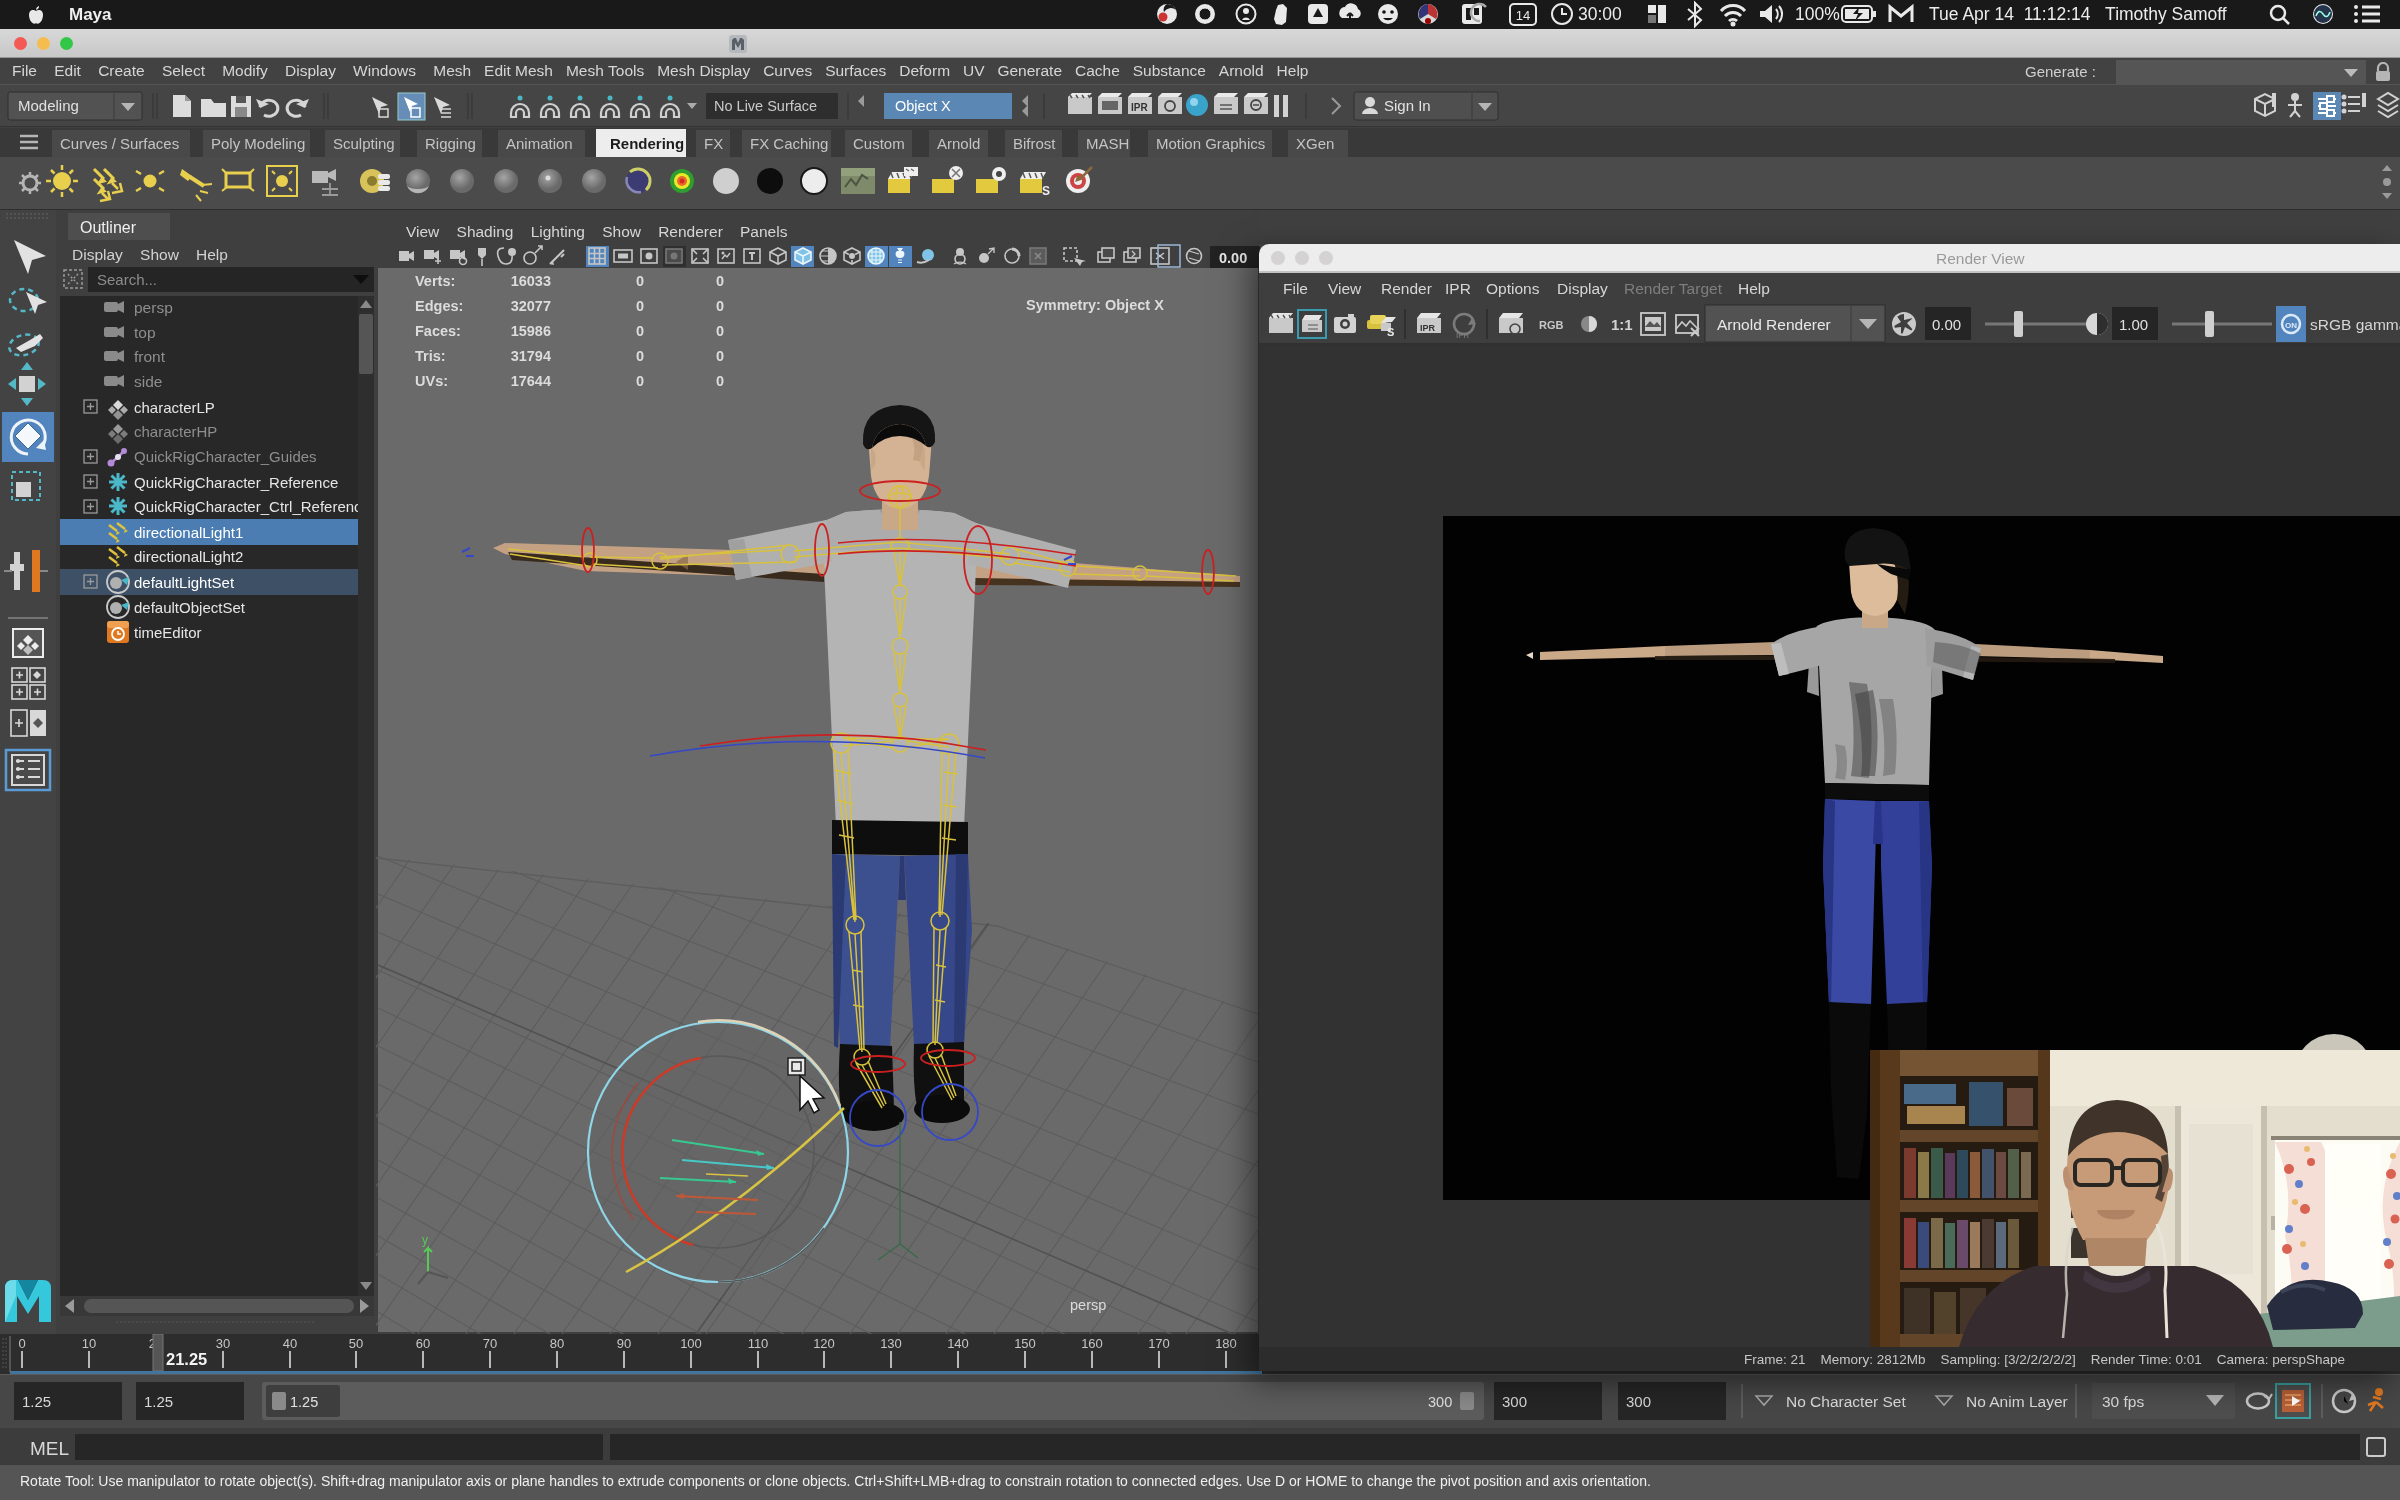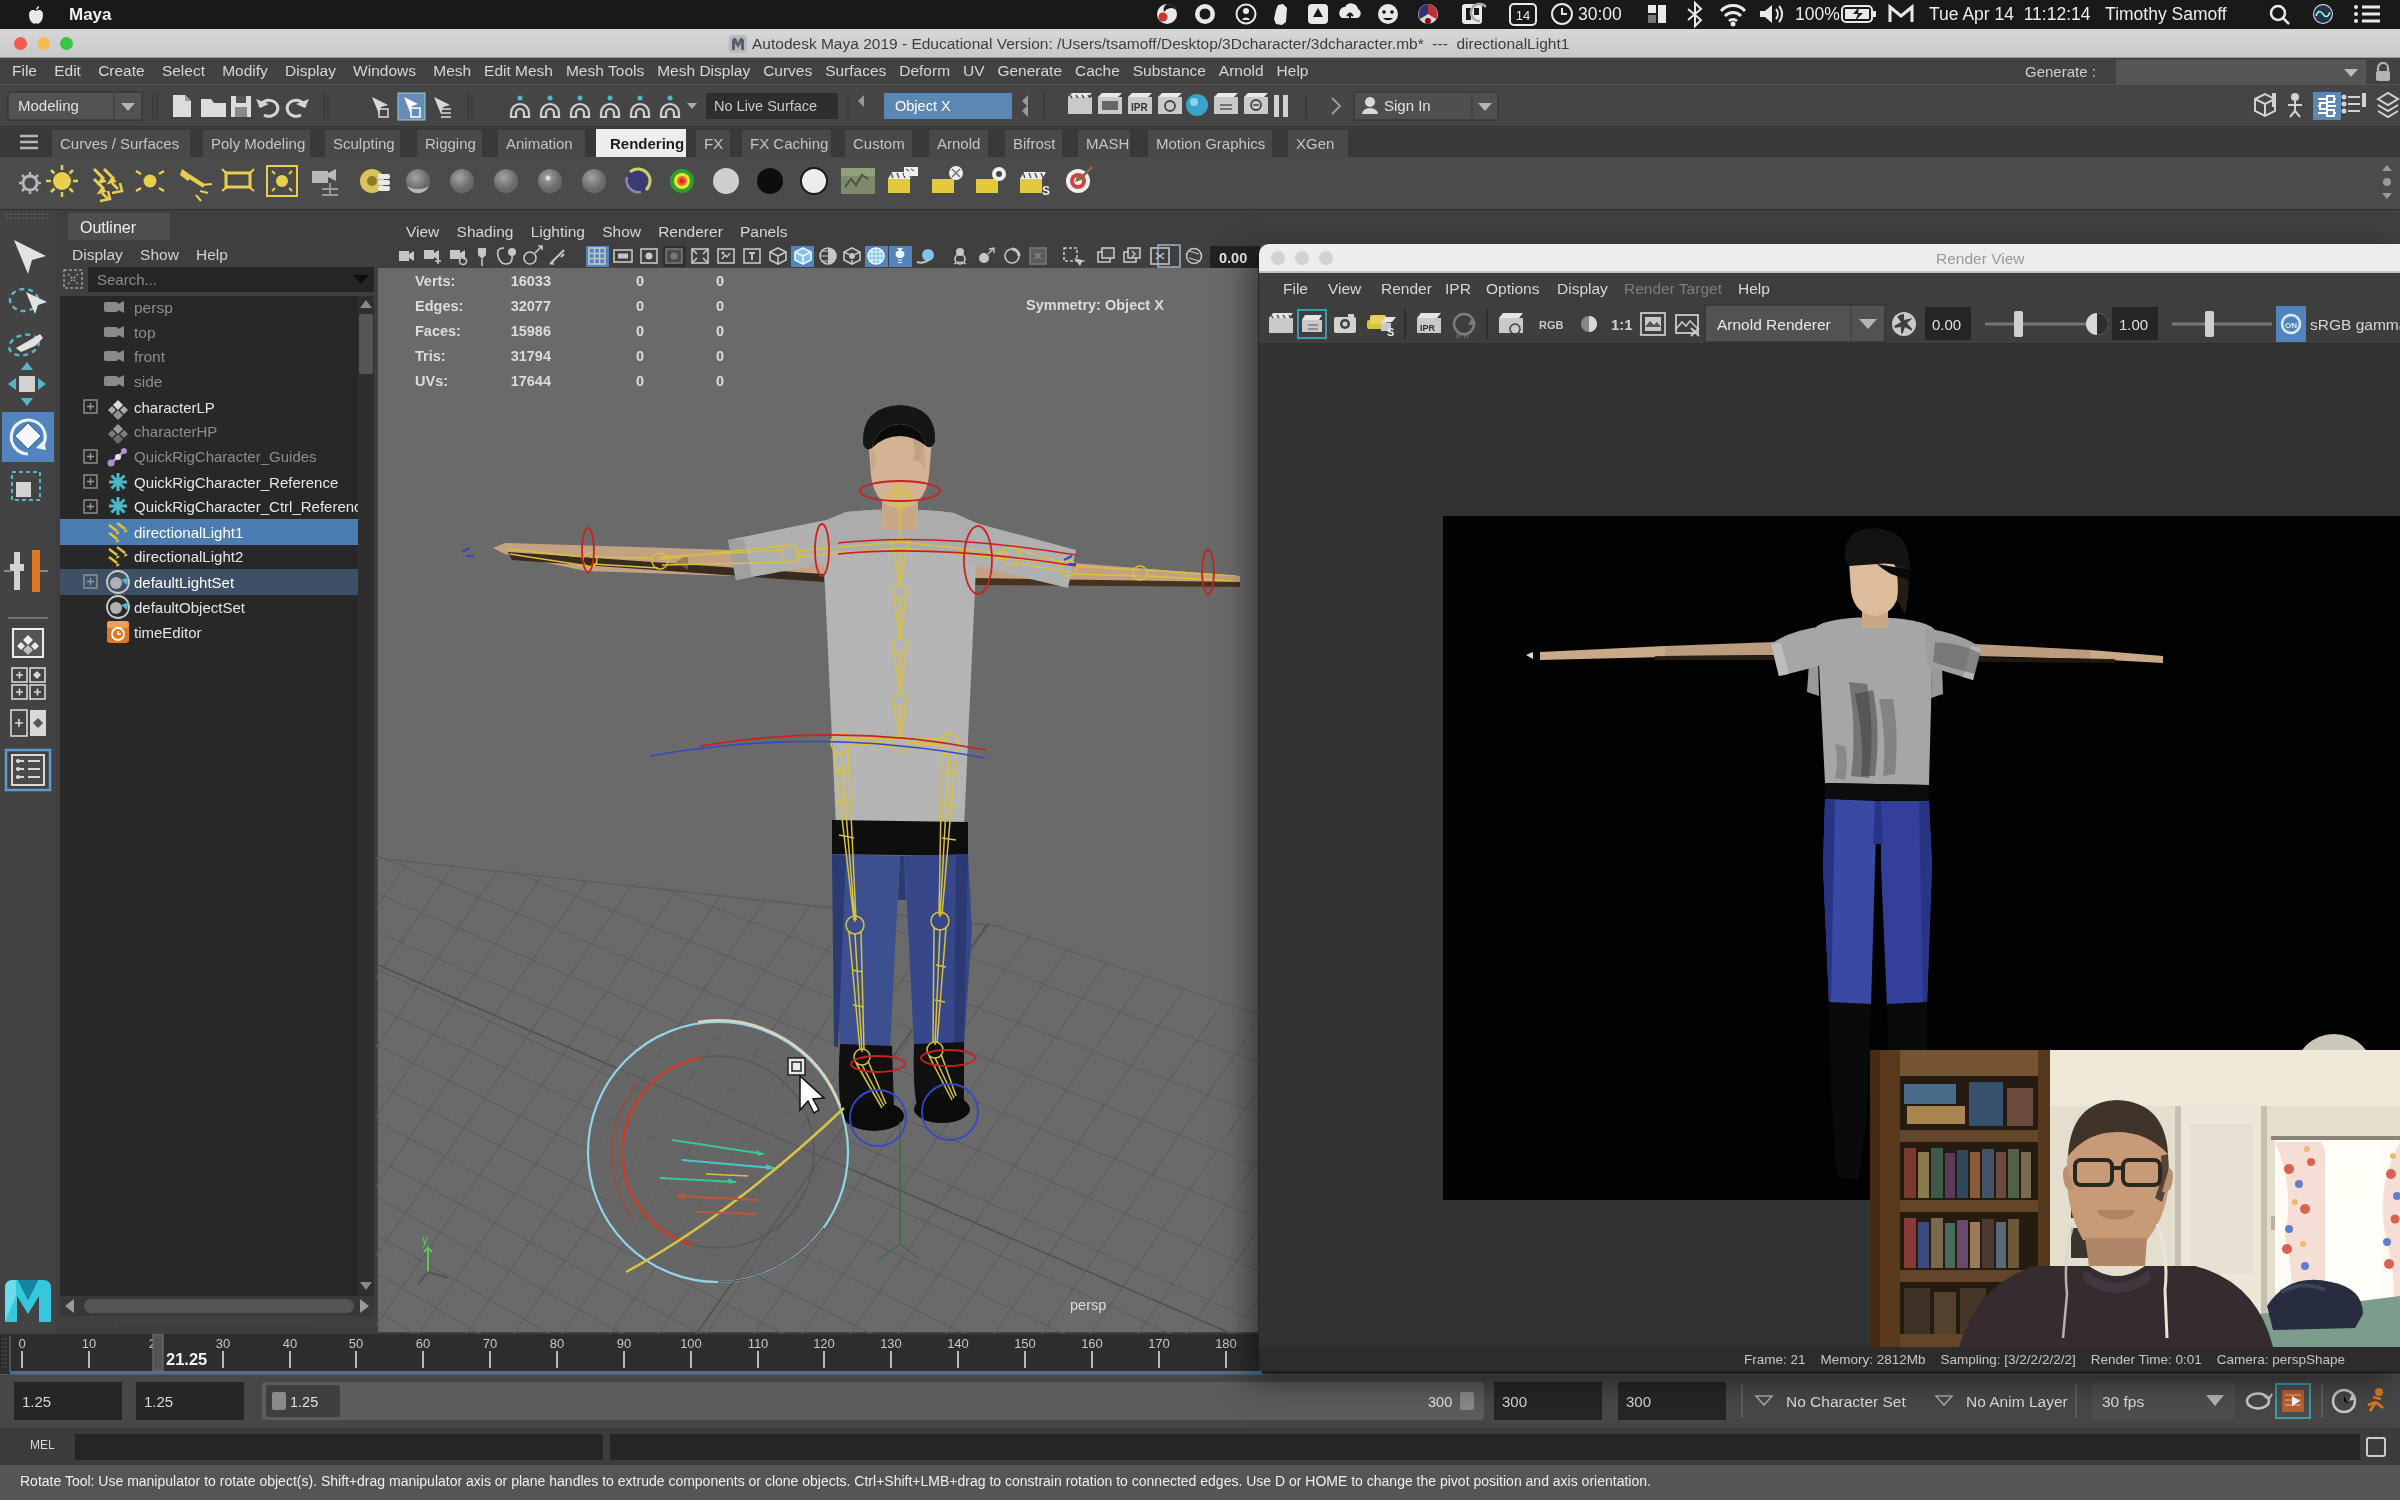--- a/index.html
+++ b/index.html
@@ -106,21 +106,20 @@
 </div>
 
 <div class="abs" style="left:0;top:29px;width:2400px;height:29px;background:linear-gradient(#d8d8d8,#c8c8c8);border-bottom:1px solid #979797;"></div>
 <div class="abs" style="left:14px;top:37px;width:13px;height:13px;border-radius:50%;background:#f25a53;"></div>
 <div class="abs" style="left:37px;top:37px;width:13px;height:13px;border-radius:50%;background:#f5bd4f;"></div>
 <div class="abs" style="left:60px;top:37px;width:13px;height:13px;border-radius:50%;background:#33c748;"></div>
 <svg class="abs" style="left:729px;top:35px;" width="18" height="18" viewBox="0 0 18 18">
       <rect width="18" height="18" rx="3" fill="#b5b9bd"></rect>
       <path d="M3 15 v-10 l2 -2 h2 l2 5 2 -5 h2 l2 2 v10 h-3 v-7 l-3 5 -3 -5 v7z" fill="#5a6068"></path>
     </svg>
-<div class="txt" style="left:752px;top:35px;color:#3d3d3d;font-size:15.5px;">Autodesk Maya 2019 - Educational Version: /Users/tsamoff/Desktop/3Dcharacter/3dcharacter.mb* &nbsp;---&nbsp; directionalLight1</div>
 
 <div class="abs" style="left:0;top:58px;width:2400px;height:26px;background:#424242;"></div>
 <div id="maya-menus">
 <div class="txt" style="left:12px;top:62px;color:#d6d6d6;font-size:15.5px;">File&nbsp;&nbsp;&nbsp;&nbsp;Edit&nbsp;&nbsp;&nbsp;&nbsp;Create&nbsp;&nbsp;&nbsp;&nbsp;Select&nbsp;&nbsp;&nbsp;&nbsp;Modify&nbsp;&nbsp;&nbsp;&nbsp;Display&nbsp;&nbsp;&nbsp;&nbsp;Windows&nbsp;&nbsp;&nbsp;&nbsp;Mesh&nbsp;&nbsp;&nbsp;Edit&nbsp;Mesh&nbsp;&nbsp;&nbsp;Mesh&nbsp;Tools&nbsp;&nbsp;&nbsp;Mesh&nbsp;Display&nbsp;&nbsp;&nbsp;Curves&nbsp;&nbsp;&nbsp;Surfaces&nbsp;&nbsp;&nbsp;Deform&nbsp;&nbsp;&nbsp;UV&nbsp;&nbsp;&nbsp;Generate&nbsp;&nbsp;&nbsp;Cache&nbsp;&nbsp;&nbsp;Substance&nbsp;&nbsp;&nbsp;Arnold&nbsp;&nbsp;&nbsp;Help</div>
 </div>
 <div class="txt" style="left:2025px;top:63px;color:#cfcfcf;font-size:15px;">Generate :</div>
 <div class="abs" style="left:2116px;top:60px;width:250px;height:24px;background:#555555;"></div>
 <div class="txt" style="left:2124px;top:63px;color:#dddddd;font-size:15px;margin-top:22px;">Maya Classic*</div>
 <div class="abs" style="left:2344px;top:69px;width:0;height:0;border-left:7px solid transparent;border-right:7px solid transparent;border-top:8px solid #bbbbbb;"></div>
 <svg class="abs" style="left:2373px;top:62px;" width="20" height="21" viewBox="0 0 20 21">
@@ -1072,21 +1071,21 @@
     <path d="M0 -5 v5 l4 3" stroke-width="2"></path>
   </g>
   <g transform="translate(2376,27)">
     <circle cx="3" cy="-9" r="4" fill="#e07820"></circle>
     <path d="M-6 10 l6 -9 m-3 -5 l8 2 m-5 3 l7 6 m-7 -6 l-8 3" stroke="#e07820" stroke-width="2.5" fill="none"></path>
   </g>
 </svg>
 </div>
 
 <div class="abs" style="left:0;top:1428px;width:2400px;height:37px;background:#3c3c3c;"></div>
-<div class="txt" style="left:30px;top:1438px;color:#d8d8d8;font-size:12px;text-align:right;">MEL</div>
+<div class="txt" style="left:30px;top:1438px;color:#d8d8d8;font-size:19px;text-align:right;">MEL</div>
 <div class="abs" style="left:75px;top:1434px;width:528px;height:26px;background:#262626;"></div>
 <div class="abs" style="left:610px;top:1434px;width:1750px;height:26px;background:#262626;"></div>
 <div class="abs" style="left:2366px;top:1437px;width:20px;height:20px;border:2px solid #cccccc;border-radius:3px;"></div>
 
 <div class="abs" style="left:0;top:1465px;width:2400px;height:35px;background:#555555;"></div>
 <div class="txt" style="left:20px;top:1473px;color:#efefef;font-size:14px;">Rotate Tool: Use manipulator to rotate object(s). Shift+drag manipulator axis or plane handles to extrude components or clone objects. Ctrl+Shift+LMB+drag to constrain rotation to connected edges. Use D or HOME to change the pivot position and axis orientation.</div>
 
 <div id="renderview">
 <div class="abs" style="left:1259px;top:244px;width:1141px;height:1127px;box-shadow:-8px 10px 30px rgba(0,0,0,.5);"></div>
 <svg class="abs" style="left:1259px;top:244px;" width="1141" height="1127" viewBox="0 0 1141 1127">

